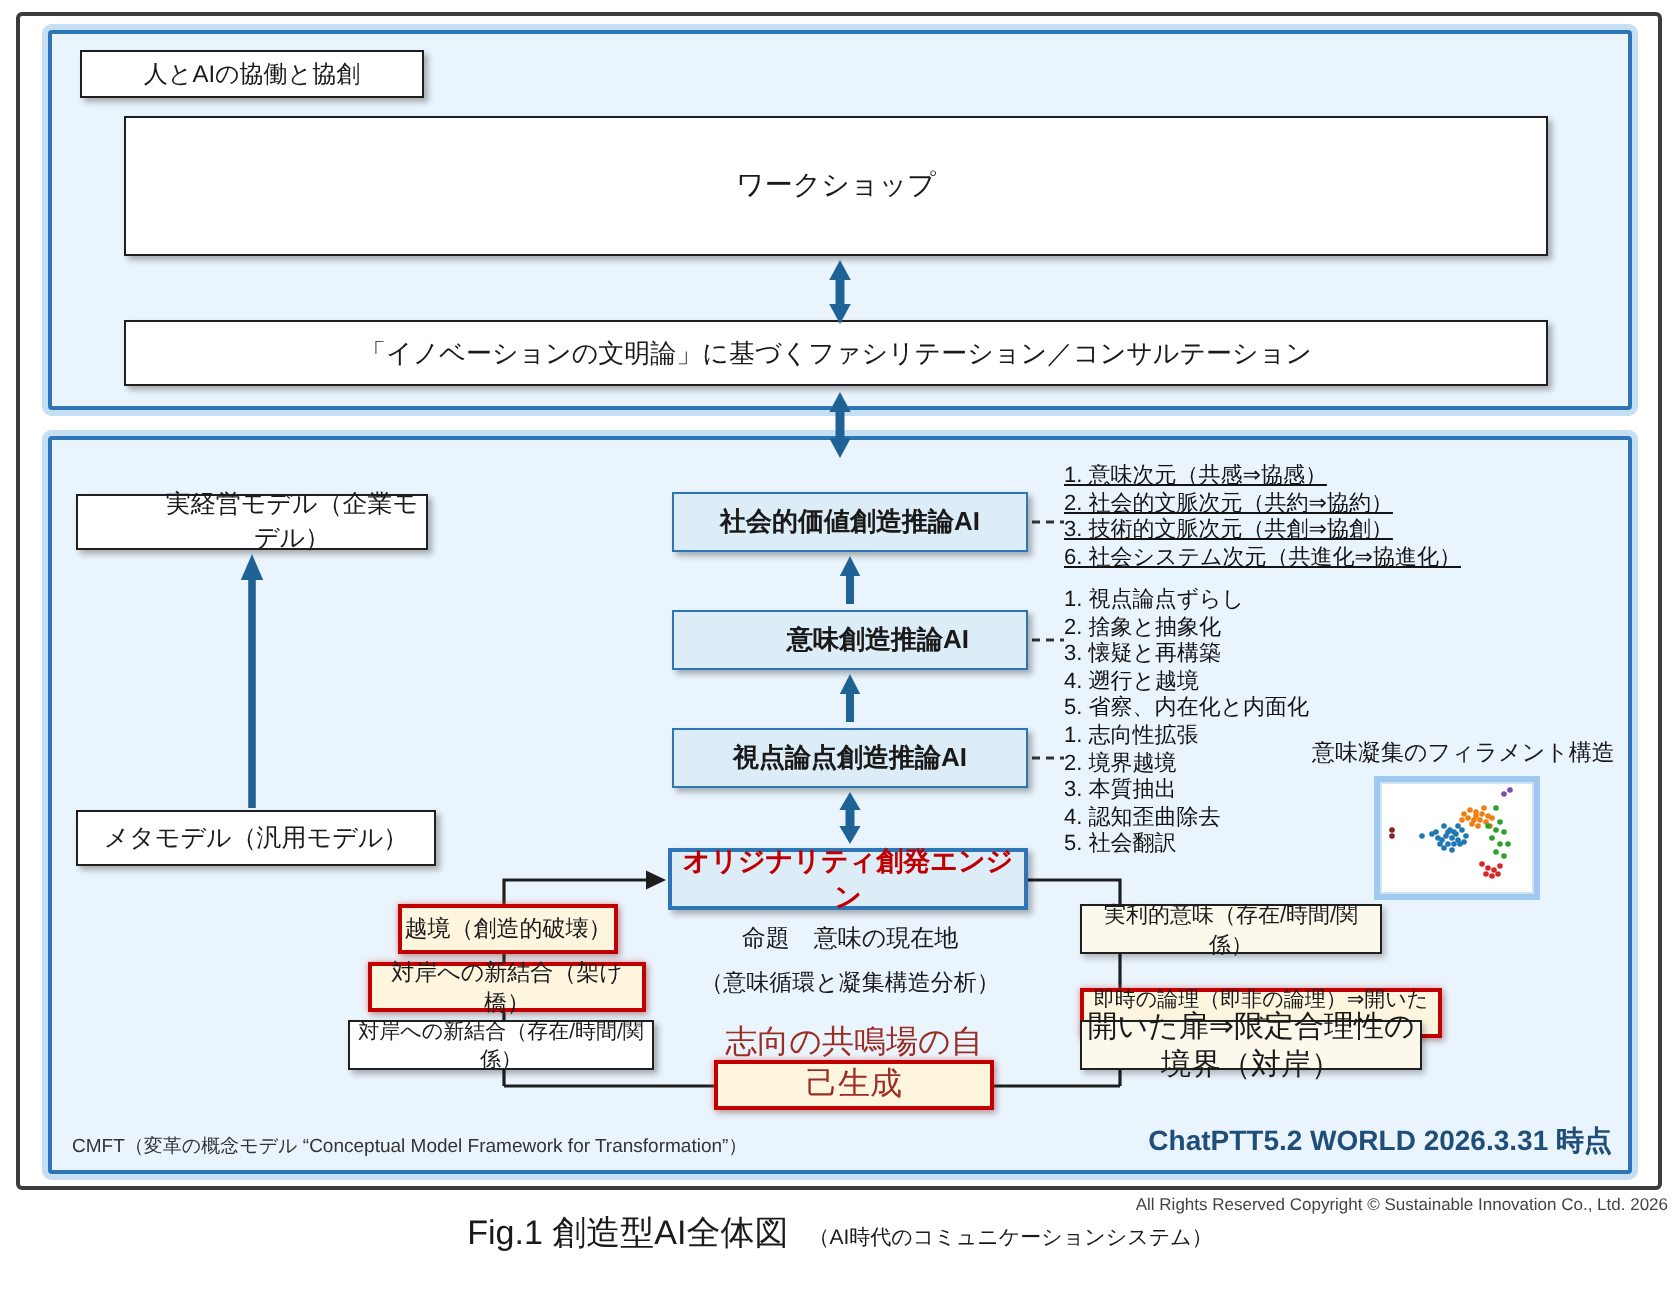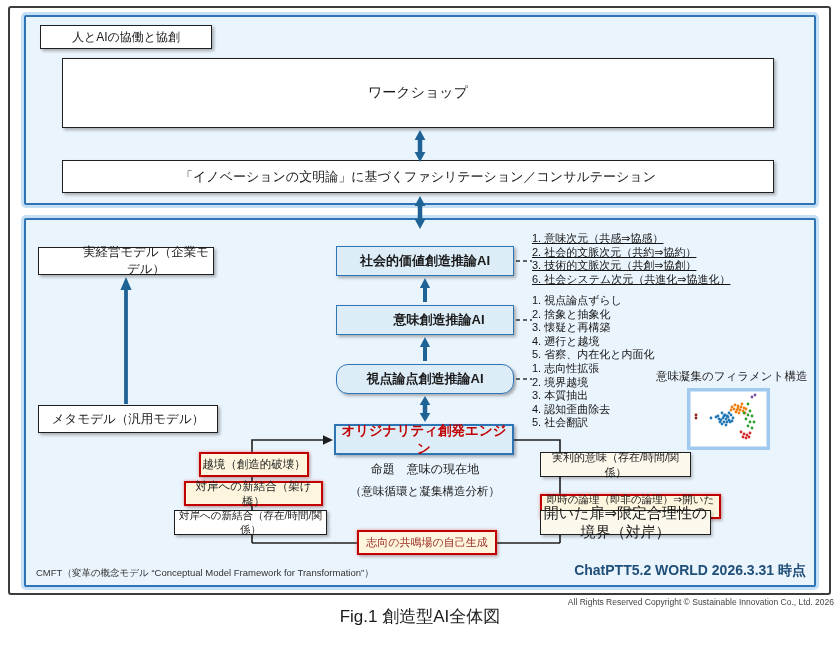--- a/index.html
+++ b/index.html
@@ -62,21 +62,21 @@
   <div class="abs box box-white" style="left:38px;top:405px;width:180px;height:28px;font-size:12.5px;">
     <span>メタモデル（汎用モデル）</span>
   </div>
 
   <div class="abs box box-blue" style="left:336px;top:246px;width:178px;height:30px;font-size:13px;">
     <span>社会的価値創造推論AI</span>
   </div>
   <div class="abs box box-blue" style="left:336px;top:305px;width:178px;height:30px;font-size:13px;padding-left:28px;">
     <span>意味創造推論AI</span>
   </div>
-  <div class="abs box box-blue" style="left:336px;top:364px;width:178px;height:30px;font-size:13px;border-radius:12px;">
+  <div class="abs box box-blue" style="left:336px;top:364px;width:178px;height:30px;font-size:13px;">
     <span>視点論点創造推論AI</span>
   </div>
   <div class="abs box box-blue" style="left:334px;top:424px;width:180px;height:31px;font-size:13.5px;border-width:2px;">
     <span class="engine-text">オリジナリティ創発エンジン</span>
   </div>
 
   <div class="abs note-block" style="left:532px;top:232px;text-decoration:underline;">
       <div class="note-line">1. 意味次元（共感⇒協感）</div>
       <div class="note-line">2. 社会的文脈次元（共約⇒協約）</div>
       <div class="note-line">3. 技術的文脈次元（共創⇒協創）</div>
@@ -181,21 +181,21 @@
   <div class="abs box box-cream-black" style="left:540px;top:452px;width:151px;height:25px;font-size:11px;">
     <span>実利的意味（存在/時間/関係）</span>
   </div>
   <div class="abs box box-red" style="left:540px;top:494px;width:181px;height:25px;font-size:10.5px;">
     <span>即時の論理（即非の論理）⇒開いた扉</span>
   </div>
   <div class="abs box box-cream-black" style="left:540px;top:510px;width:171px;height:25px;font-size:15px;">
     <span>開いた扉⇒限定合理性の境界（対岸）</span>
   </div>
 
-  <div class="abs box box-red" style="left:357px;top:530px;width:140px;height:25px;font-size:11px;">
+  <div class="abs box box-red" style="left:357px;top:530px;width:140px;height:25px;font-size:16px;align-items:flex-end;">
     <span class="resonance-text">志向の共鳴場の自己生成</span>
   </div>
 
   <svg class="abs svg-over" style="left:0;top:0;" width="840" height="646">
 
     <line x1="420" y1="139" x2="420" y2="153" stroke="#1f6396" stroke-width="4.5"></line>
     <polygon points="420,130 414.6,140 425.4,140" fill="#1f6396"></polygon>
     <polygon points="420,162 414.6,152 425.4,152" fill="#1f6396"></polygon>
 
     <line x1="420" y1="205" x2="420" y2="220" stroke="#1f6396" stroke-width="4.5"></line>
@@ -214,15 +214,16 @@
 
     <line x1="126" y1="404" x2="126" y2="288" stroke="#1f6396" stroke-width="3.8"></line>
     <polygon points="126,277 120.4,290 131.6,290" fill="#1f6396"></polygon>
   </svg>
 
   <div class="abs" style="left:36px;top:567px;font-size:9.5px;color:#333;z-index:2;">CMFT（変革の概念モデル “Conceptual Model Framework for Transformation”）</div>
   <div class="abs" style="right:34px;top:562px;font-size:14px;font-weight:bold;color:#1f4e79;z-index:2;">ChatPTT5.2 WORLD 2026.3.31 時点</div>
   <div class="abs" style="right:6px;top:597px;font-size:8.5px;color:#444;z-index:2;">All Rights Reserved Copyright ©  Sustainable Innovation Co., Ltd.  2026</div>
   <div class="abs caption-row" style="left:0;top:605px;">
     <span style="font-size:17px;color:#1a1a1a;">Fig.1 創造型AI全体図</span>
+    <span style="font-size:10.5px;color:#1a1a1a;">（AI時代のコミュニケーションシステム）</span>
   </div>
 
 </div>
 
 </body></html>

